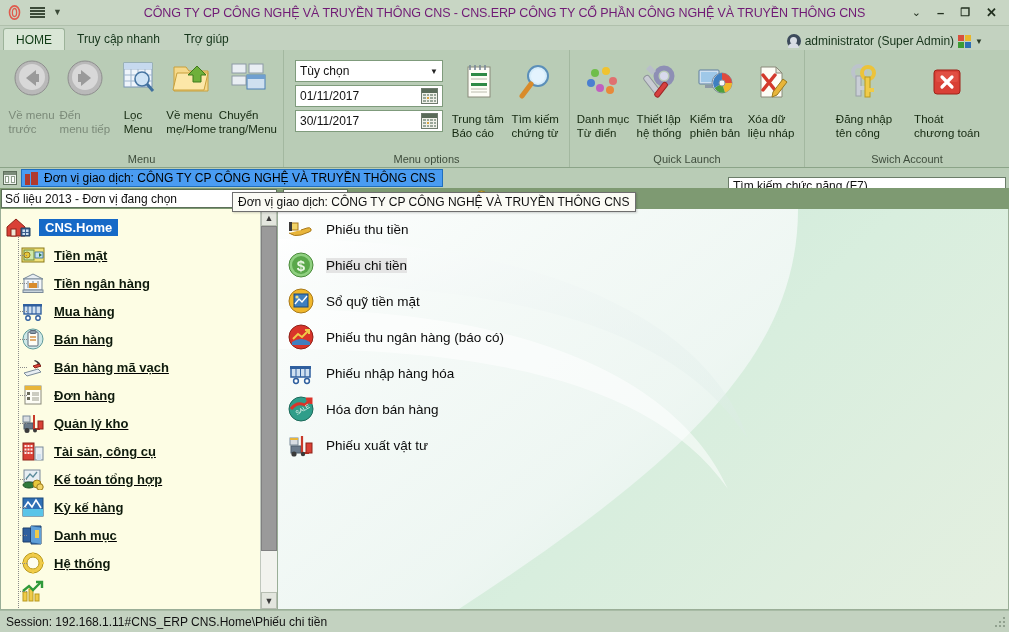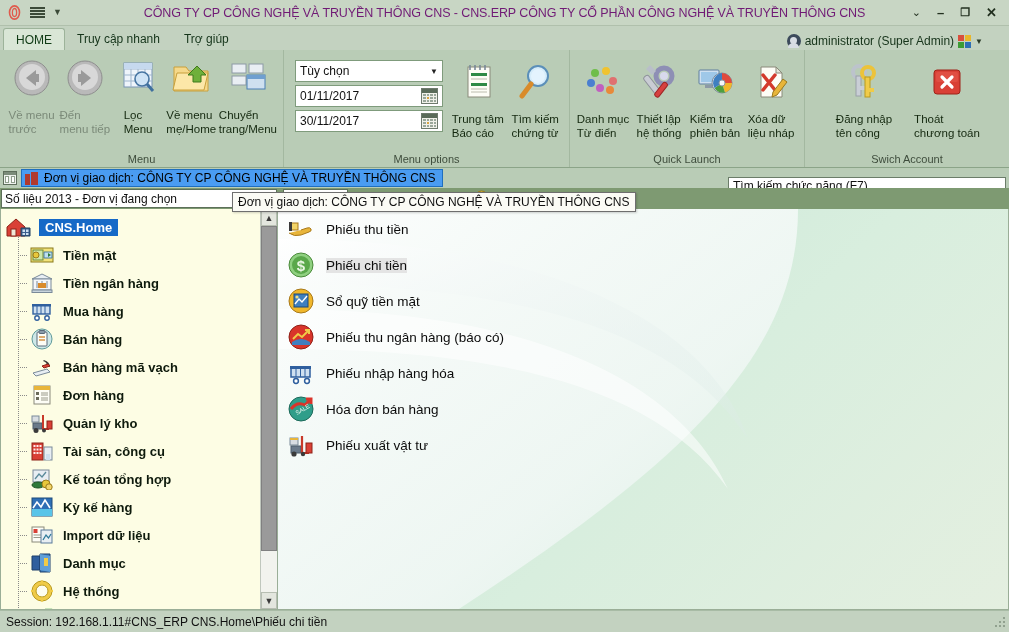--- a/index.html
+++ b/index.html
@@ -195,21 +195,21 @@
   .trow {
     height: 28px; display: flex; align-items: center; gap: 8px;
     padding-left: 10px; position: relative;
   }
   .trow .tico { width: 26px; height: 22px; display:flex; align-items:center; justify-content:center; flex:0 0 26px;}
   .trow .tlbl { font-size: 13px; color: #0e1a0c; font-weight: bold; }
   .trow.root { padding-left: 4px; }
   .trow.root .tlbl {
     background: #1569c7; color: #fff; padding: 1px 6px; font-weight: bold;
   }
-  .trow.child { padding-left: 28px; }
+  .trow.child { padding-left: 19px; text-decoration: underline; }
   .dotline {
     position: absolute; left: 17px; top: 0; bottom: 0; width: 1px;
     background: repeating-linear-gradient(to bottom, #8a8a8a 0 1px, transparent 1px 2px);
   }
   .trow.child::before {
     content:''; position:absolute; left:17px; top:14px; width:10px; height:1px;
     background: repeating-linear-gradient(to right, #8a8a8a 0 1px, transparent 1px 2px);
   }
   
   .tscroll {
@@ -790,35 +790,20 @@
           <span class="tico">
             <svg width="24" height="22" viewBox="0 0 24 22">
                 <rect x="2" y="2" width="20" height="18" fill="#2f6fb5" stroke="#1d4a7a"></rect>
                 <rect x="2" y="13" width="20" height="7" fill="#59c4e8"></rect>
                 <path d="M3 12 l4 -6 l4 5 l4 -7 l5 8" fill="none" stroke="#fff" stroke-width="1.6"></path>
               </svg>
           </span>
           <span class="tlbl">Kỳ kế hàng</span>
         </div>
 
-        <div class="trow child">
-          <span class="tico">
-            <svg width="24" height="22" viewBox="0 0 24 22">
-                <rect x="2" y="3" width="12" height="15" fill="#fdfdf6" stroke="#8a8a7a"></rect>
-                <rect x="3.5" y="5" width="4" height="4" fill="#d94036"></rect>
-                <g stroke="#9a9a8a">
-                  <line x1="3.5" y1="11" x2="12" y2="11"></line>
-                  <line x1="3.5" y1="13.5" x2="12" y2="13.5"></line>
-                </g>
-                <rect x="11" y="6" width="11" height="13" fill="#e8eef3" stroke="#5a7a9a"></rect>
-                <path d="M13 16 l3 -5 l2.5 3 l2.5 -4" stroke="#2f7a9a" fill="none" stroke-width="1.3"></path>
-              </svg>
-          </span>
-          <span class="tlbl">Import dữ liệu</span>
-        </div>
 
         <div class="trow child">
           <span class="tico">
             <svg width="24" height="22" viewBox="0 0 24 22">
                 <path d="M2 4 h8 v14 h-8z" fill="#2f5f9e" stroke="#1d3f6a"></path>
                 <path d="M10 2 h10 v18 h-10z" fill="#3f7fc0" stroke="#1d3f6a"></path>
                 <path d="M10 2 l10 2 v16 l-10 -2z" fill="#5f9fd8"></path>
                 <rect x="14" y="6" width="4" height="8" fill="#f0cb48"></rect>
               </svg>
           </span>

